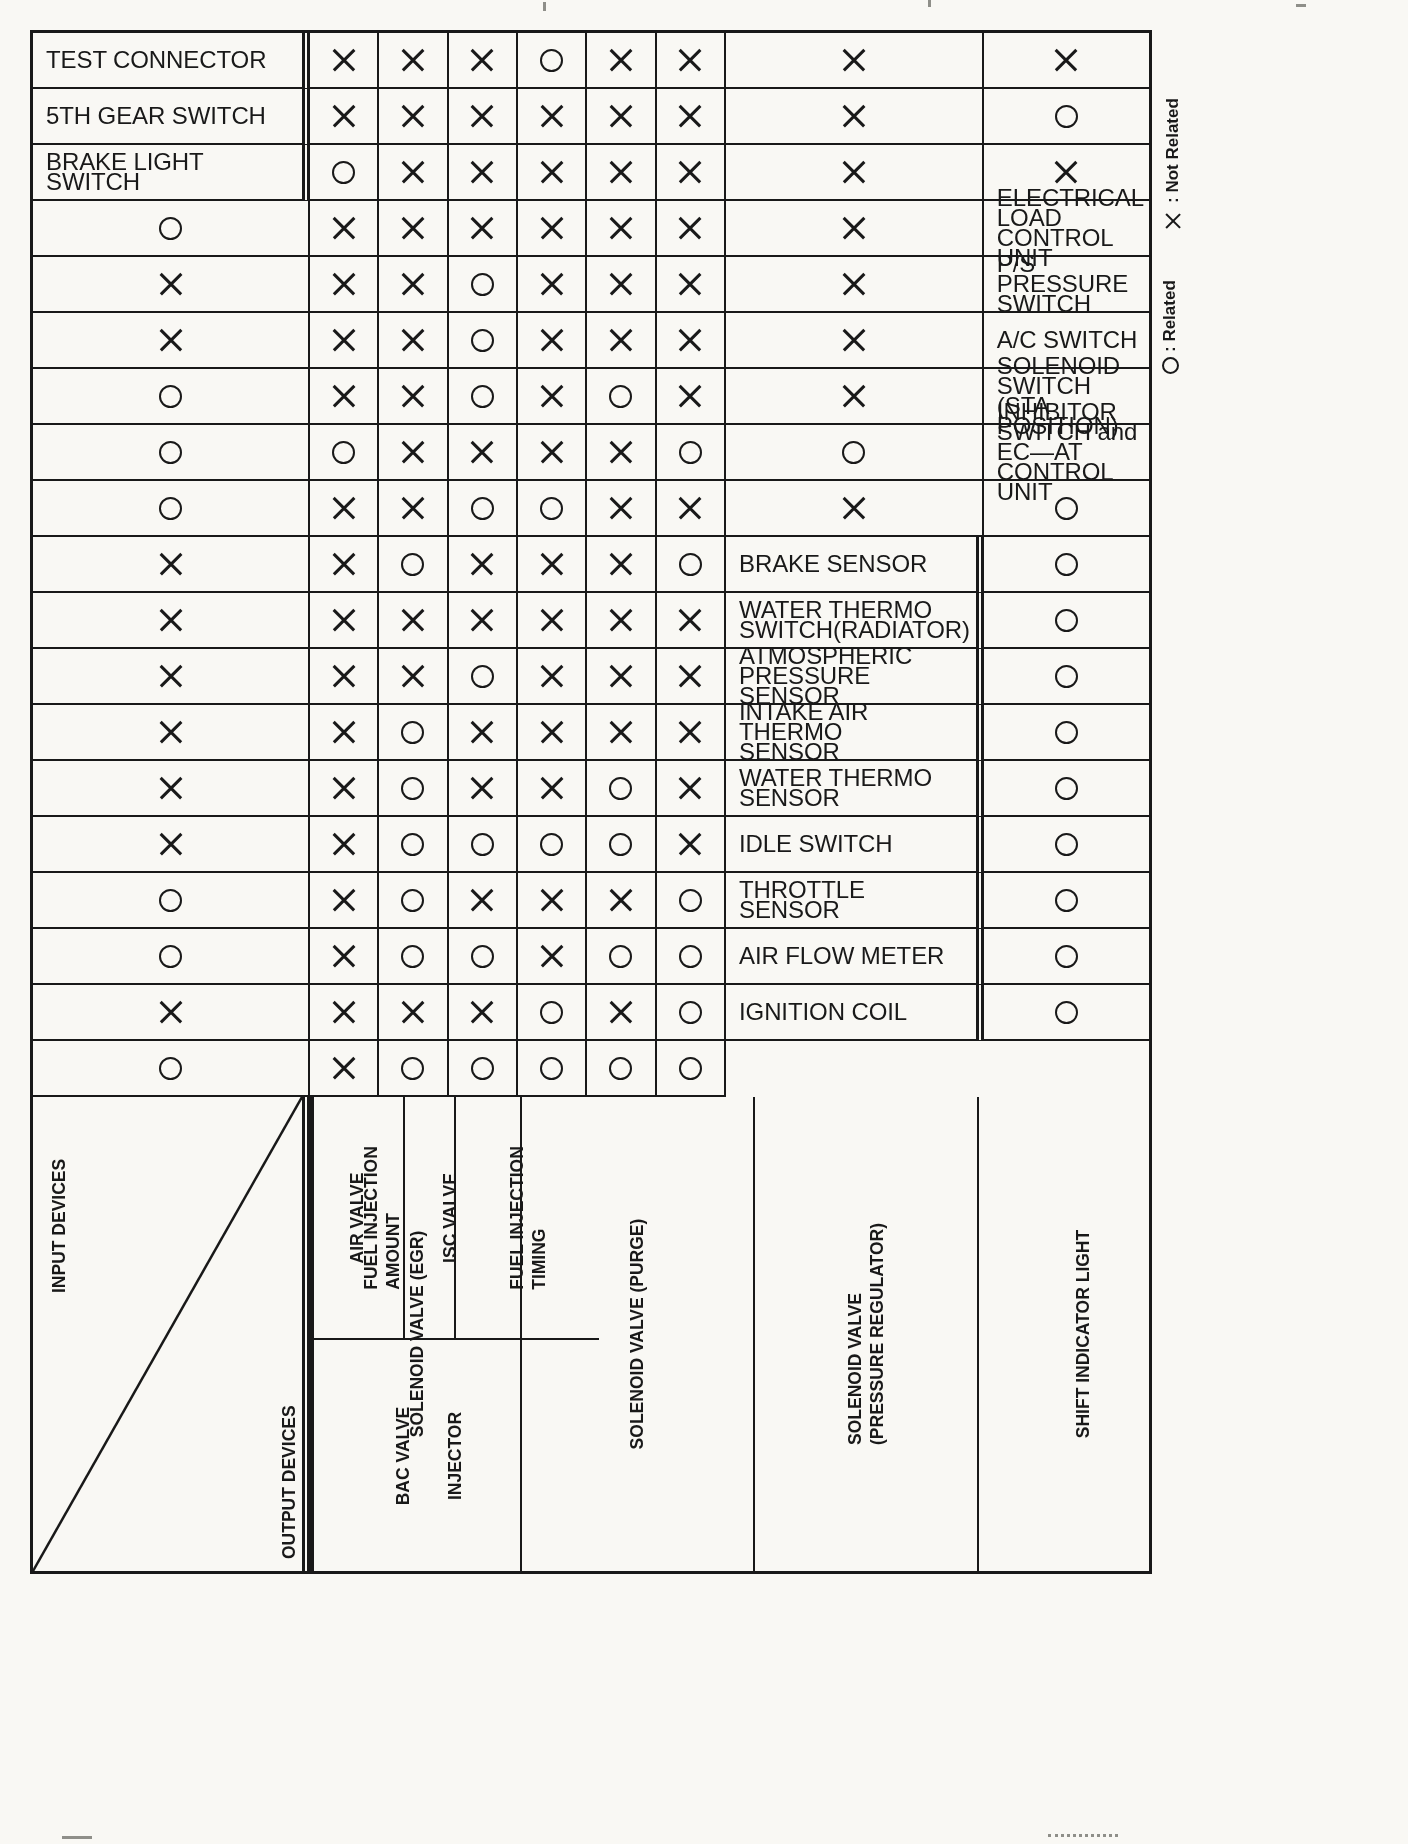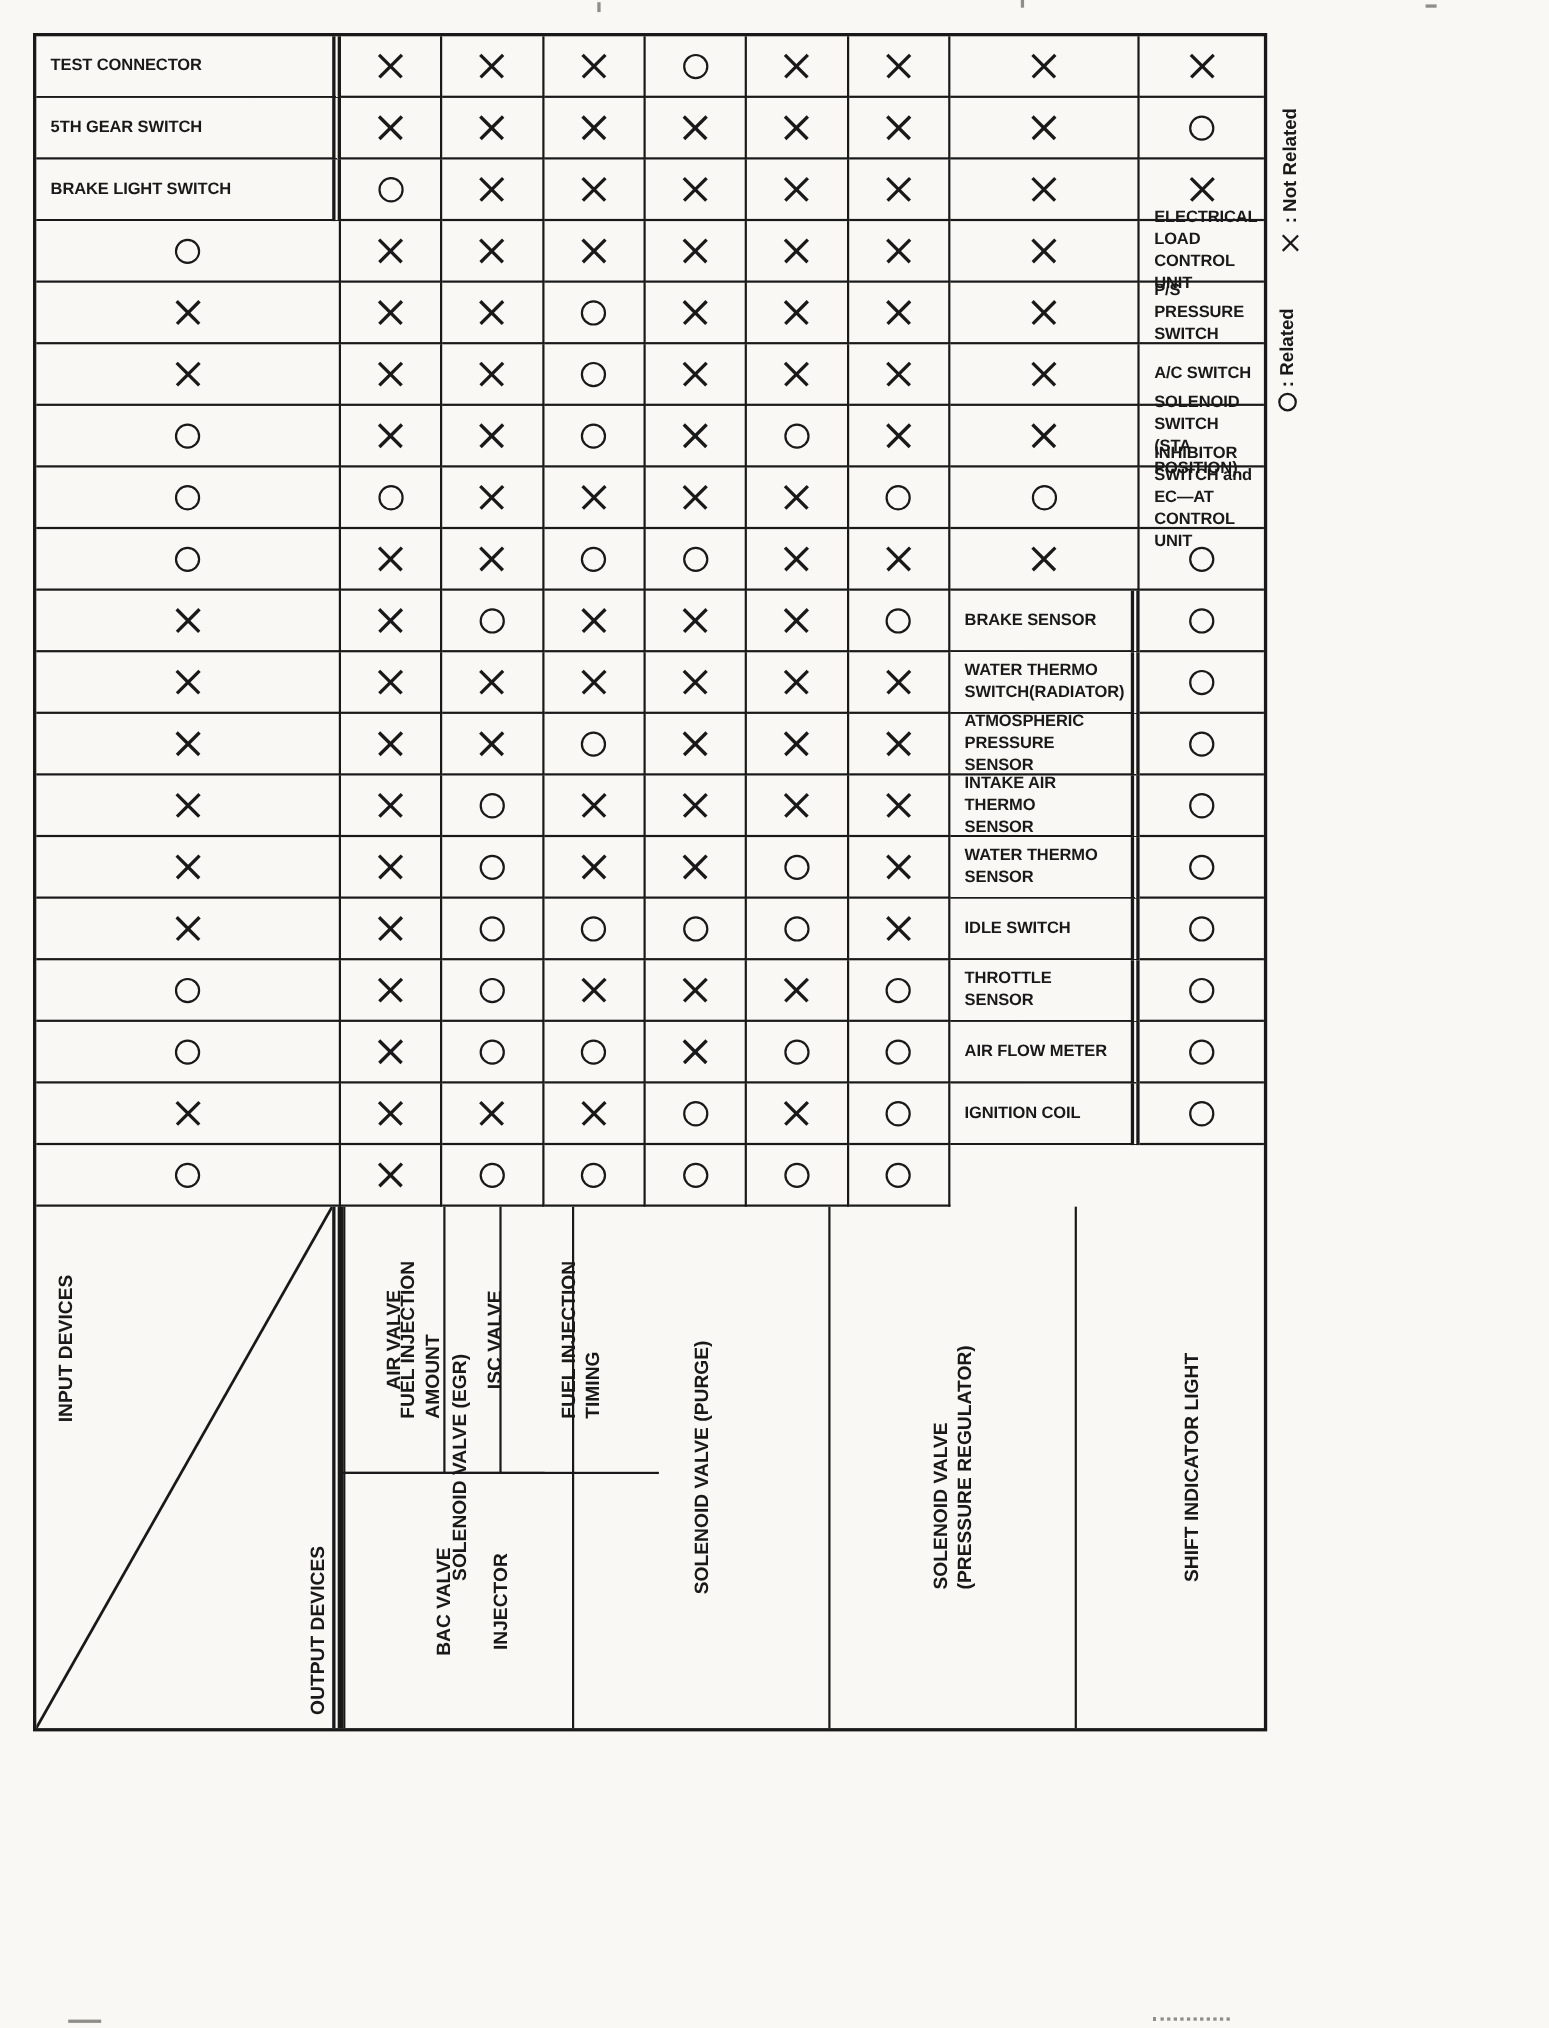--- a/index.html
+++ b/index.html
@@ -29,21 +29,21 @@
   .cell{
     box-sizing:border-box;
     border-right:2px solid #191919;
     border-bottom:2px solid #191919;
     display:flex;align-items:center;justify-content:center;
   }
   .matrix .cell:nth-child(9n){border-right:none;}
   .rlabel{
     justify-content:flex-start;
     padding:4px 6px 4px 13px;
-    font-size:15px;font-weight:700;line-height:20px;
+    font-size:24px;font-weight:400;line-height:20px;
     letter-spacing:-0.1px;
     white-space:pre-line;
     border-right:8px double #191919;
   }
 
   
   .sym-circle{
     width:23px;height:23px;box-sizing:border-box;
     border:2.5px solid currentColor;border-radius:50%;
     flex:none;

